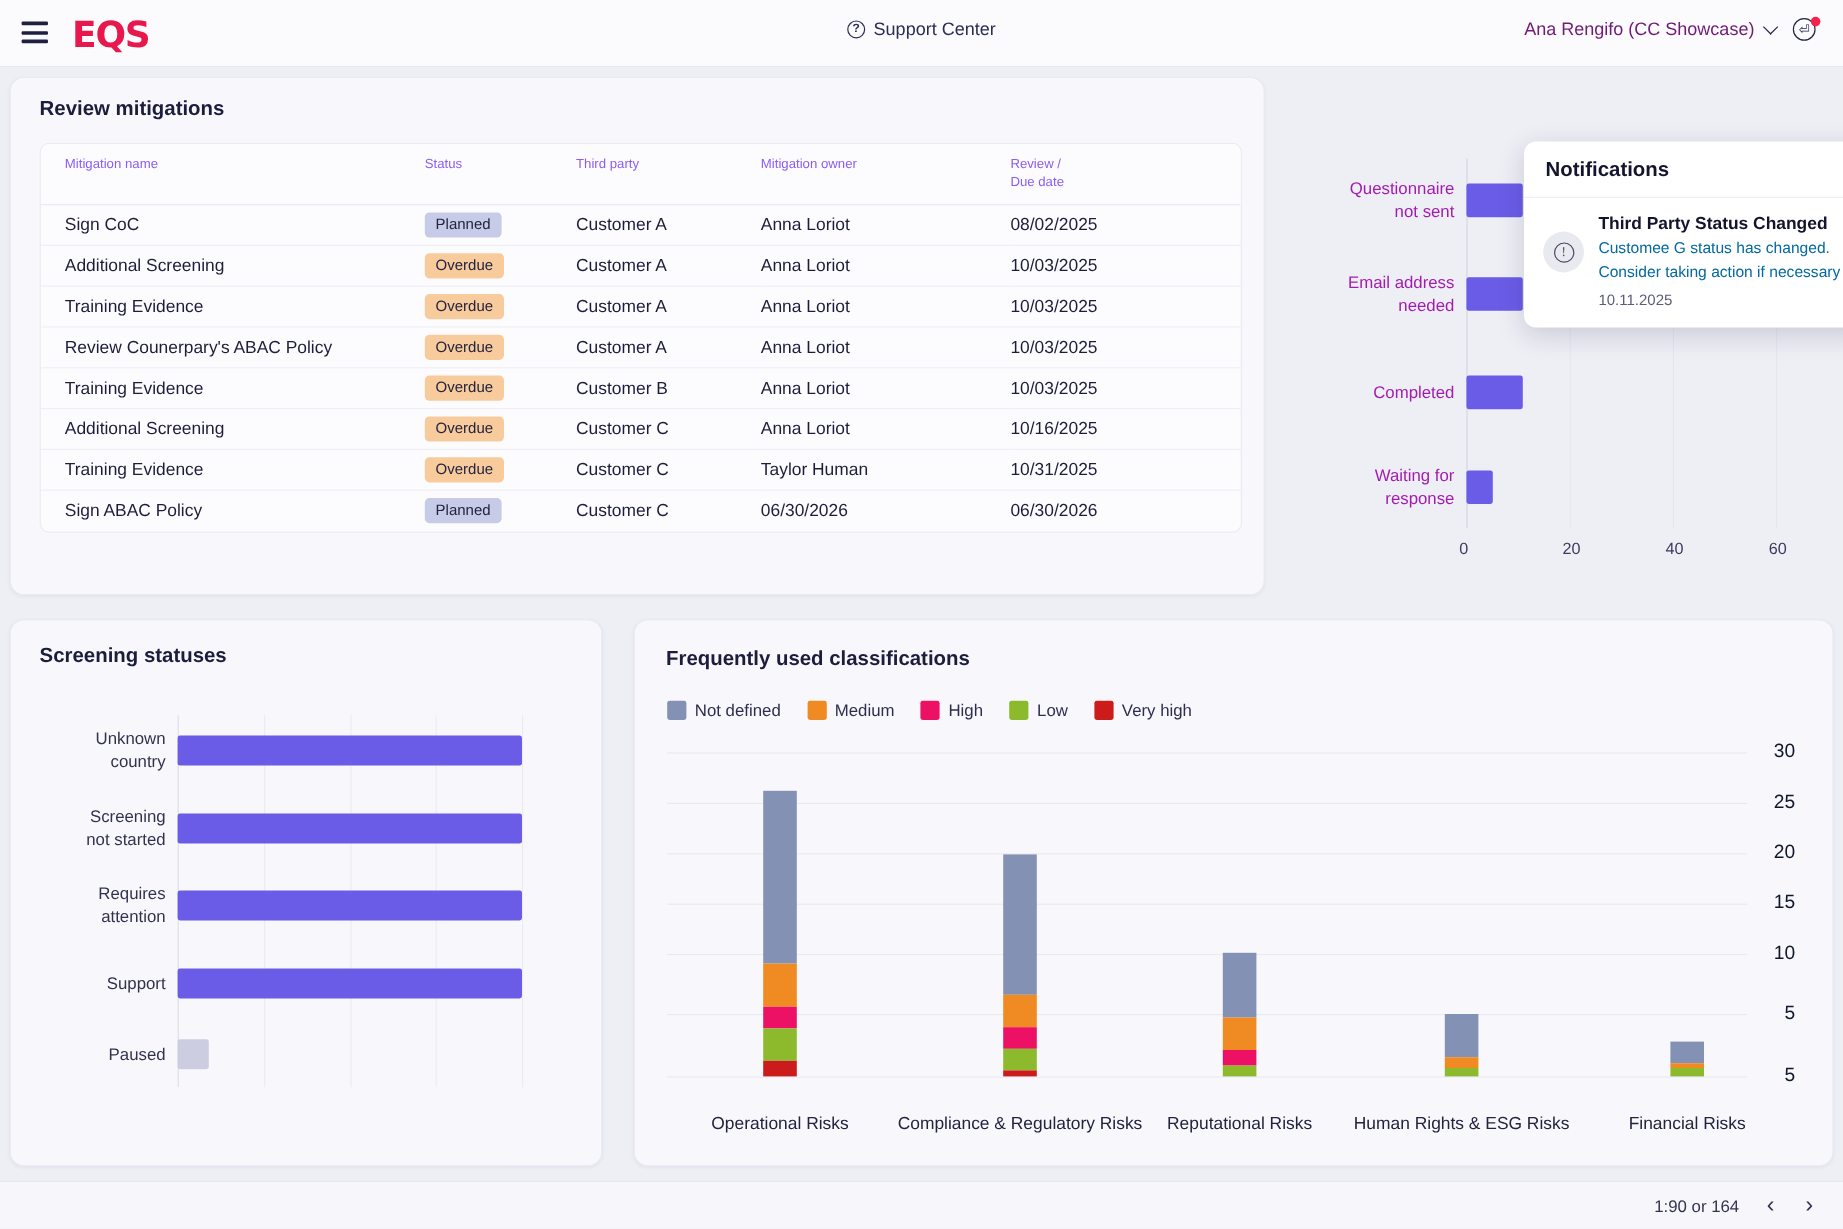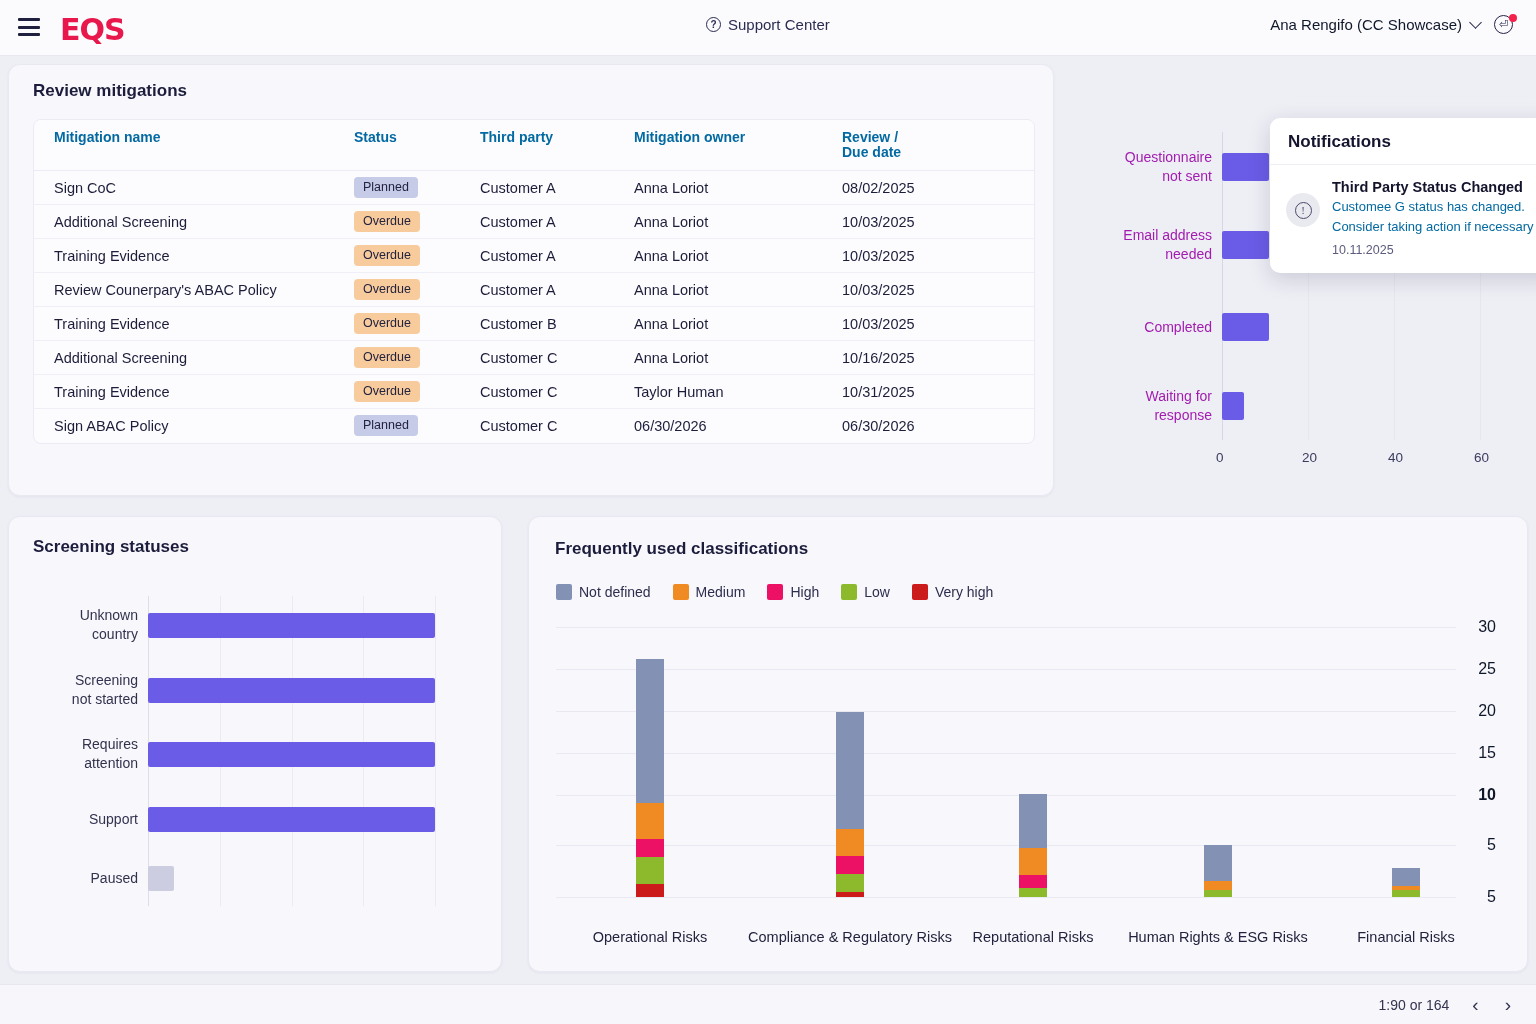--- a/index.html
+++ b/index.html
@@ -25,21 +25,21 @@
     font-size: 30px; font-weight: 700; color: #e8174c; letter-spacing: -1px;
     font-family: "DejaVu Sans", sans-serif; }
   .support {
     position: absolute; left: 706px; top: 16px;
     display: flex; align-items: center; gap: 7px;
     color: #2b2c52; font-size: 15px; cursor: pointer;
   }
   .circ-q { width: 15px; height: 15px; border: 1.4px solid #2b2c52; border-radius: 50%;
     font-size: 10px; line-height: 13px; text-align: center; font-weight: 700; }
   .user { position: absolute; right: 56px; top: 16px; display: flex; align-items: center; gap: 9px;
-    color: #0f172a; font-size: 15px; cursor: pointer; }
+    color: #701a75; font-size: 15px; cursor: pointer; }
   .chev-d { width: 9px; height: 9px; border-right: 1.8px solid #23244a; border-bottom: 1.8px solid #23244a;
     transform: rotate(45deg); margin-bottom: 4px; }
   .bell-wrap { position: absolute; right: 18px; top: 15px; width: 24px; height: 24px; cursor: pointer; }
   .bell { width: 19px; height: 19px; border: 1.6px solid #23244a; border-radius: 50%;
     display: flex; align-items: center; justify-content: center; font-size: 11px; color: #23244a; }
   .reddot { position: absolute; right: 1px; top: -1px; width: 8px; height: 8px;
     background: #f5224b; border-radius: 50%; }
 
   
   .card { position: absolute; background: #f8f8fc; border-radius: 12px;
@@ -54,21 +54,21 @@
   .kebab { position: absolute; right: 28px; top: 80px; width: 20px; height: 22px;
     display: flex; flex-direction: column; align-items: center; justify-content: space-between;
     padding: 2px 0; cursor: pointer; }
   .kebab i { width: 3.5px; height: 3.5px; background: #2a2a4d; border-radius: 50%; display: block; }
 
   
   .tbl-wrap { position: absolute; left: 24px; top: 54px; width: 1002px;
     background: #fcfcfe; border: 1px solid #eceaf4; border-radius: 8px; overflow: hidden; }
   table { width: 100%; border-collapse: collapse; }
   thead th {
-    text-align: left; font-weight: 700; font-size: 14px; color: #0369a1;
+    text-align: left; font-weight: 400; font-size: 11px; color: #8b5cf6;
     padding: 10px 0 10px 0; border-bottom: 1px solid #eceaf4; vertical-align: top;
     background: #fcfcfe; line-height: 15px;
   }
   tbody td { font-size: 14.5px; color: #1d1d3b; padding: 0; height: 34px;
     border-bottom: 1px solid #f0eef6; vertical-align: middle; }
   tbody tr:last-child td { border-bottom: none; }
   .c-name { width: 320px; padding-left: 20px !important; }
   .c-status { width: 126px; }
   .c-third { width: 154px; }
   .c-owner { width: 208px; }
@@ -299,21 +299,21 @@
   <div id="c-chart">
       <div class="c-grid" style="left: 556px; width: 900px; top: 627px;"></div>
       <div class="c-tick" style="left: 1466px; top: 618px;">30</div>
       <div class="c-grid" style="left: 556px; width: 900px; top: 669px;"></div>
       <div class="c-tick" style="left: 1466px; top: 660px;">25</div>
       <div class="c-grid" style="left: 556px; width: 900px; top: 711px;"></div>
       <div class="c-tick" style="left: 1466px; top: 702px;">20</div>
       <div class="c-grid" style="left: 556px; width: 900px; top: 753px;"></div>
       <div class="c-tick" style="left: 1466px; top: 744px;">15</div>
       <div class="c-grid" style="left: 556px; width: 900px; top: 795px;"></div>
-      <div class="c-tick" style="left: 1466px; top: 786px; font-weight: bold;">10</div>
+      <div class="c-tick" style="left: 1466px; top: 786px;">10</div>
       <div class="c-grid" style="left: 556px; width: 900px; top: 845px;"></div>
       <div class="c-tick" style="left: 1466px; top: 836px;">5</div>
       <div class="c-grid" style="left: 556px; width: 900px; top: 897px;"></div>
       <div class="c-tick" style="left: 1466px; top: 888px;">5</div>
       <div class="stack" style="left: 636px; top: 658.5px; height: 238.5px;">
         <div class="seg" style="height: 144px; background: rgb(131, 145, 180);"></div>
         <div class="seg" style="height: 36px; background: rgb(239, 139, 34);"></div>
         <div class="seg" style="height: 18px; background: rgb(236, 17, 100);"></div>
         <div class="seg" style="height: 27px; background: rgb(140, 186, 44);"></div>
         <div class="seg" style="height: 13.5px; background: rgb(203, 27, 27);"></div>

